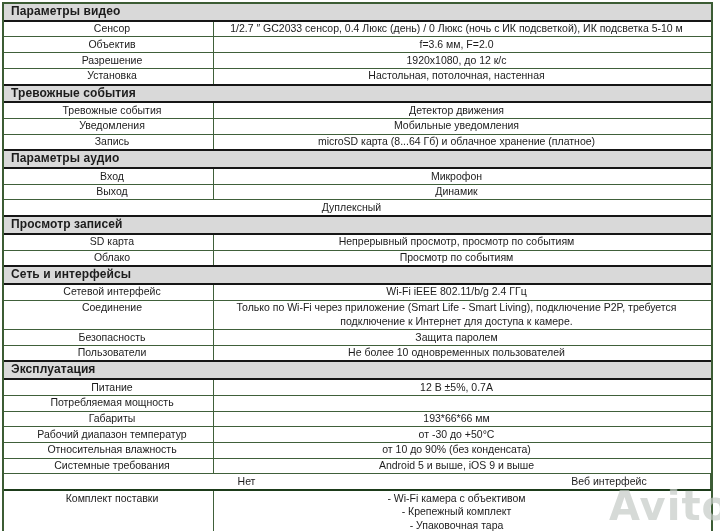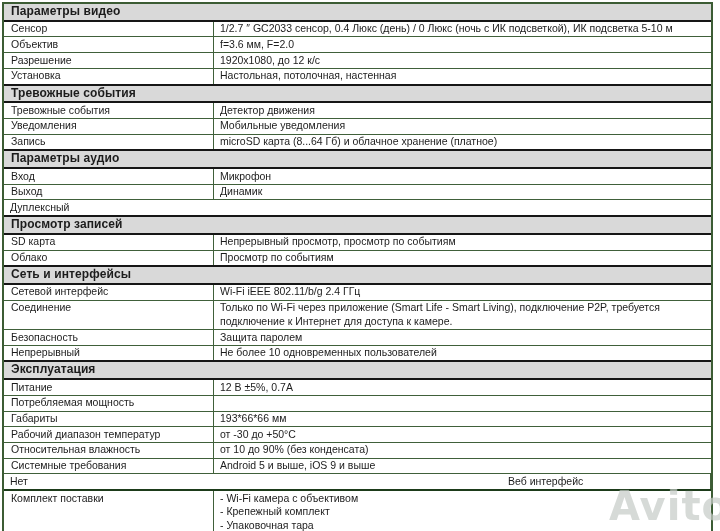--- a/index.html
+++ b/index.html
@@ -27,21 +27,21 @@
     font-weight: bold;
     font-size: 12px;
     line-height: var(--lh);
     padding: 1px 0 1px 7px;
     border-top: 2px solid #161616;
     border-bottom: 2px solid #161616;
     letter-spacing: 0.1px;
   }
   .spec-table > .section-header:first-child { border-top: none; }
 
-  .row { display: flex; align-items: stretch; }
+  .row { display: flex; align-items: stretch; text-align: center; }
   .row + .row { border-top: 1px solid #40603a; }
   .row.thick-top { border-top: 2px solid #1d3b1a; }
 
   .cell {
     font-size: 10.5px;
     line-height: var(--lh);
     padding-top: 0.5px; padding-bottom: 0.5px;
   }
   .cell.label {
     flex: 0 0 202px;
@@ -137,21 +137,21 @@
       </div>
       <div class="row">
         <div class="cell label">Соединение</div>
         <div class="cell value wrap">Только по Wi-Fi через приложение (Smart Life - Smart Living), подключение P2P, требуется подключение к Интернет для доступа к камере.</div>
       </div>
       <div class="row">
         <div class="cell label">Безопасность</div>
         <div class="cell value">Защита паролем</div>
       </div>
       <div class="row">
-        <div class="cell label">Непрерывный</div>
+        <div class="cell label">Пользователи</div>
         <div class="cell value">Не более 10 одновременных пользователей</div>
       </div>
       <div class="section-header">Эксплуатация</div>
       <div class="row">
         <div class="cell label">Питание</div>
         <div class="cell value">12 В ±5%, 0.7A</div>
       </div>
       <div class="row">
         <div class="cell label">Потребляемая мощность</div>
       </div>

